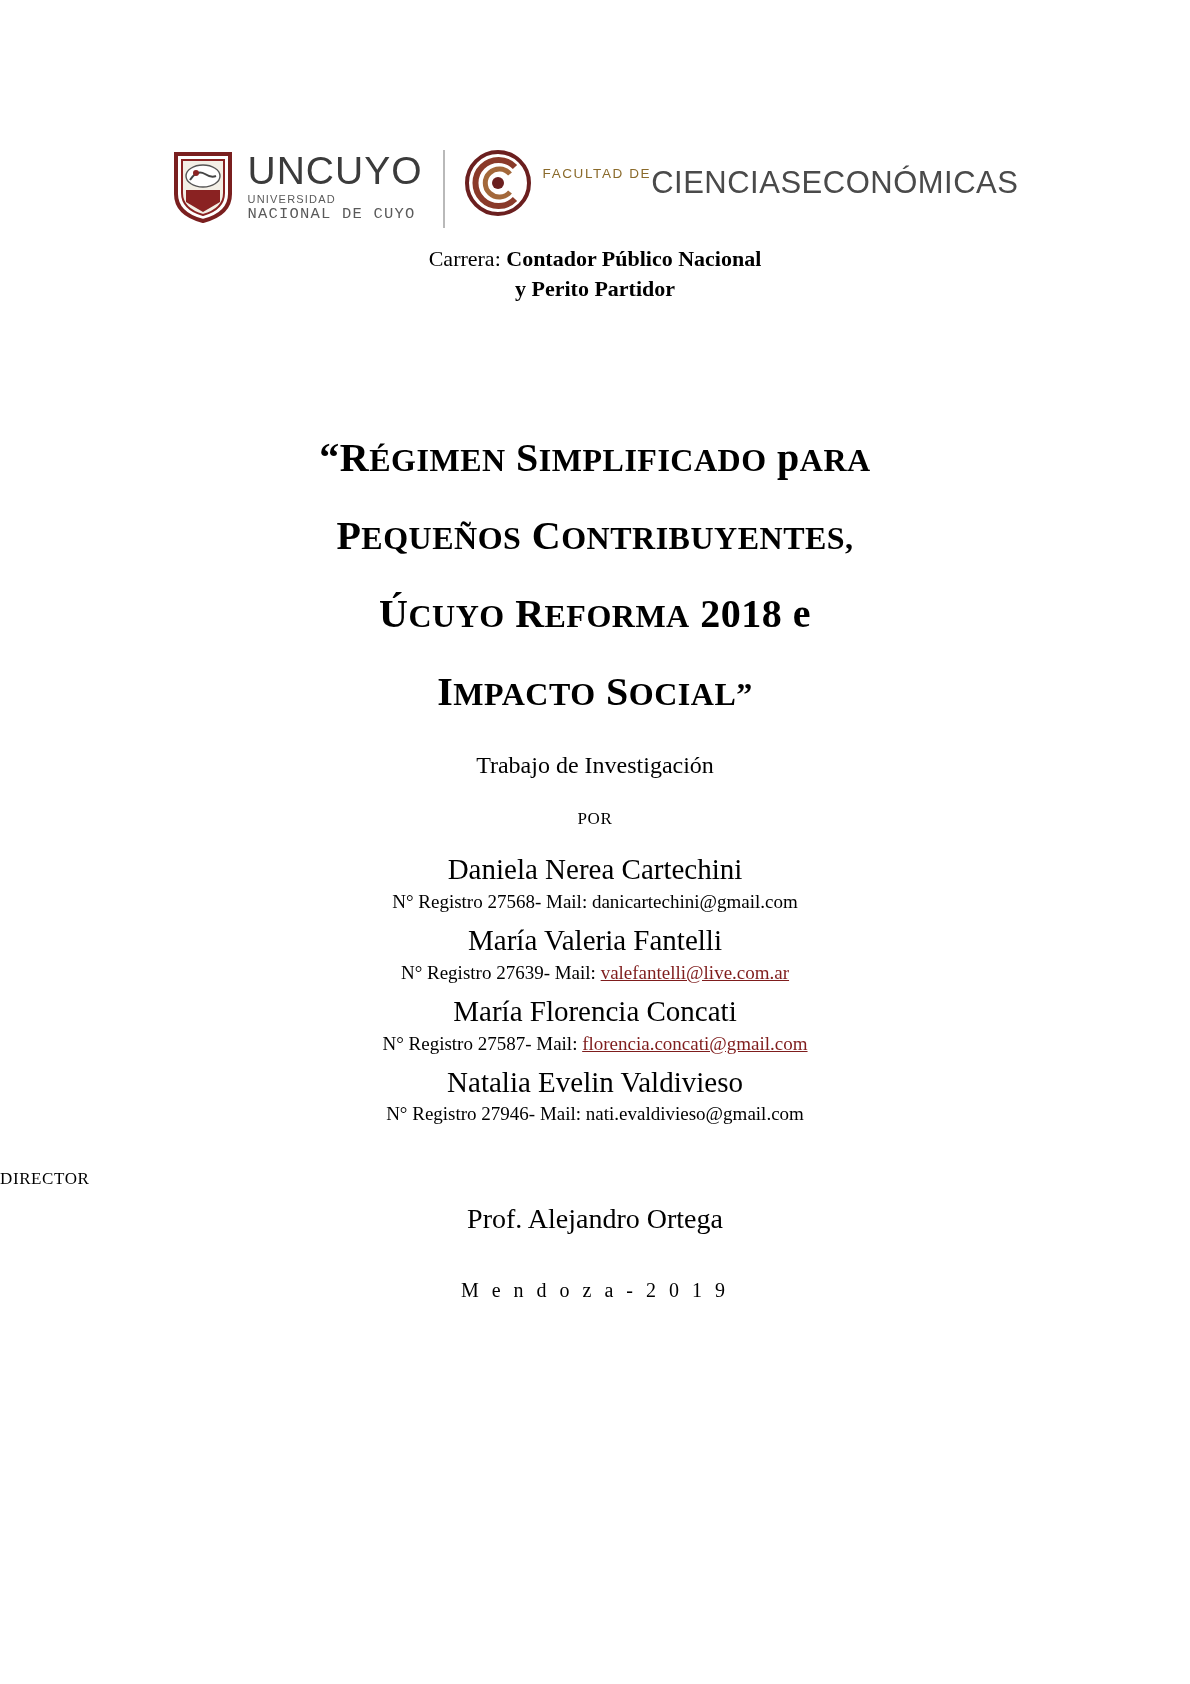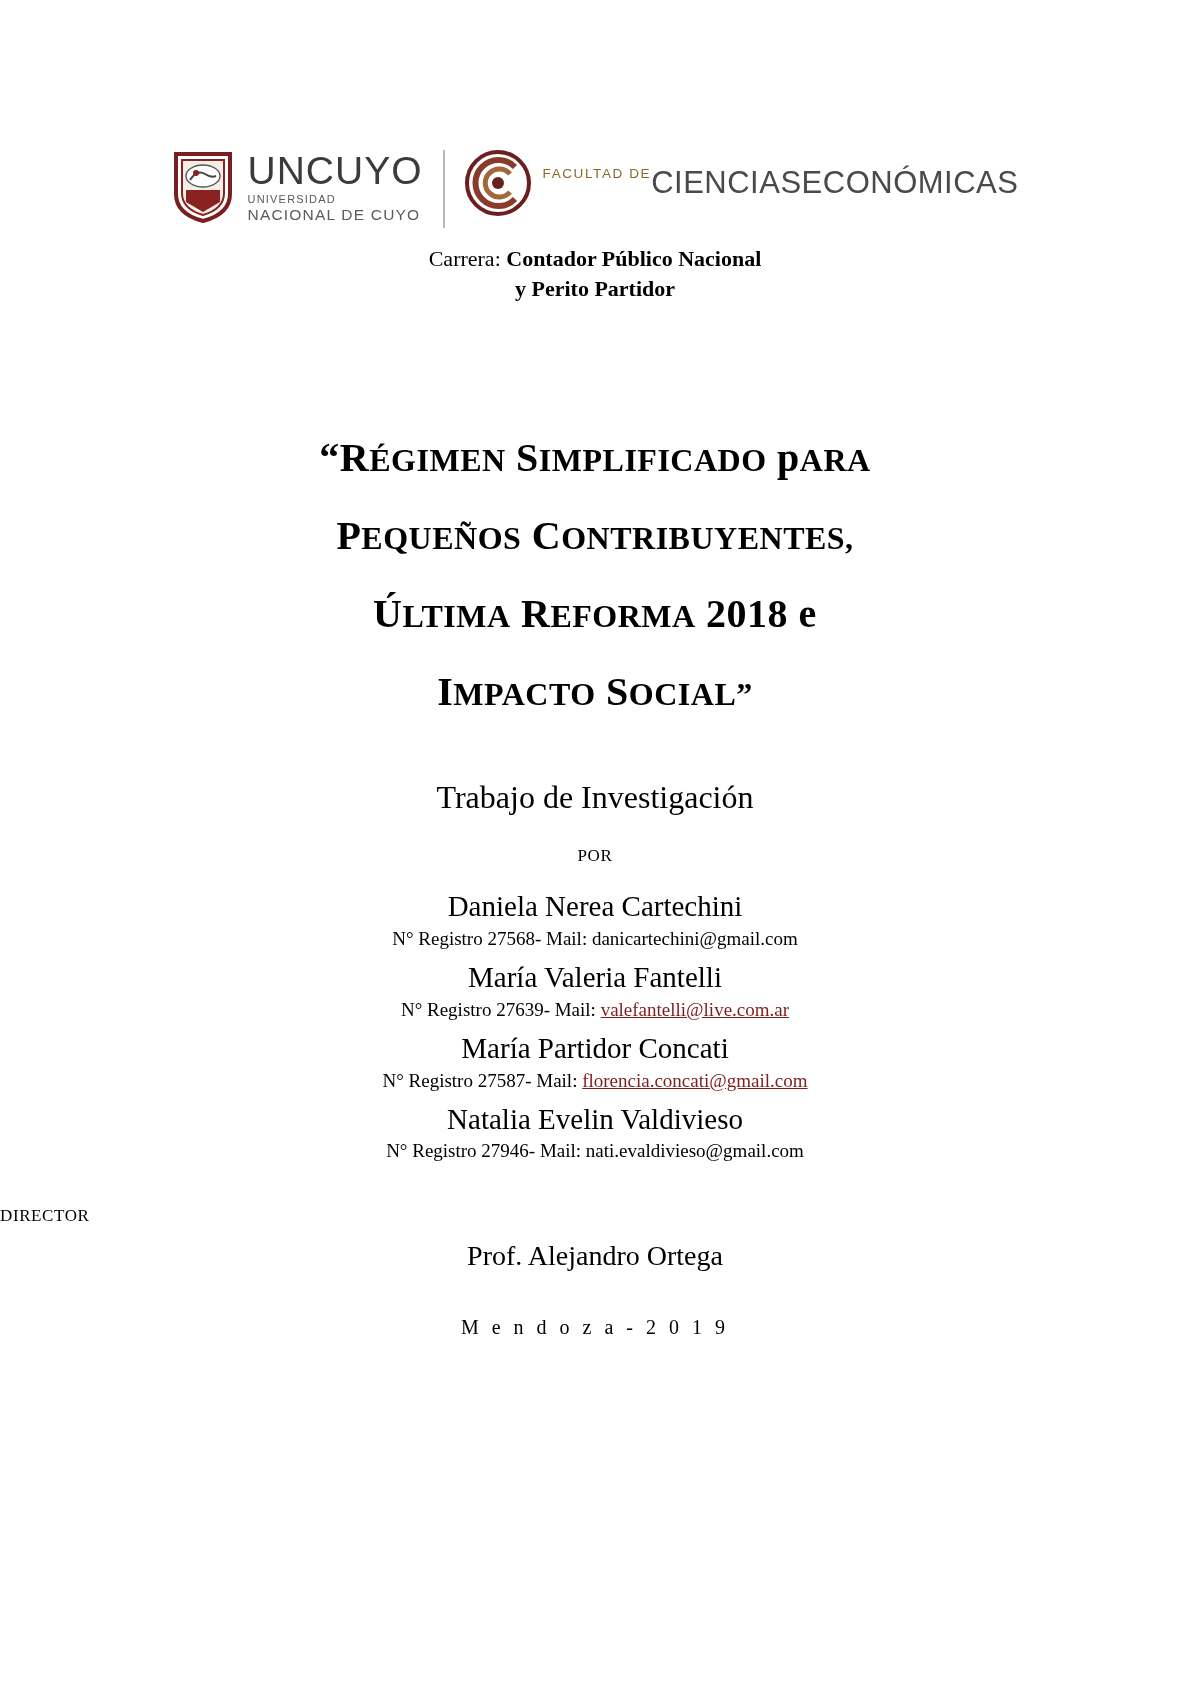--- a/index.html
+++ b/index.html
@@ -56,21 +56,21 @@
     font-weight: 400;
   }
   .uncuyo-sub {
     font-family: "Liberation Sans", sans-serif;
     font-size: 11px;
     letter-spacing: 1.2px;
     color: #5a5a5a;
     margin-top: 4px;
   }
   .uncuyo-sub2 {
-    font-family: Liberation Sans, sans-serif;
+    font-family: Liberation Mono, monospace;
     font-size: 15.5px;
     letter-spacing: 1.2px;
     color: #5a5a5a;
     margin-top: 2px;
   }
   .divider-vert {
     width: 2px;
     height: 78px;
     background: #b9b9b9;
     margin: 0 20px;
@@ -123,22 +123,22 @@
     font-size: 40px;
     line-height: 1.95;
     letter-spacing: 0.5px;
   }
   .title .ln { display: block; }
   .sc { font-size: 0.80em; }
 
   
   .trabajo {
     text-align: center;
-    margin-top: 48px;
-    font-size: 32px;
+    margin-top: 21px;
+    font-size: 24px;
   }
   .por {
     text-align: center;
     margin-top: 30px;
     font-size: 17px;
     letter-spacing: 0.6px;
   }
 
   .authors {
     margin-top: 22px;
@@ -227,39 +227,39 @@
     <div>
       <span class="lbl">Carrera:</span>
       <span class="val">Contador Público Nacional</span>
     </div>
     <div class="val">y Perito Partidor</div>
   </div>
 
   <div class="title">
     <span class="ln">“R<span class="sc">ÉGIMEN</span> S<span class="sc">IMPLIFICADO</span> p<span class="sc">ARA</span></span>
     <span class="ln">P<span class="sc">EQUEÑOS</span> C<span class="sc">ONTRIBUYENTES,</span></span>
-    <span class="ln">Ú<span class="sc">LTIMA</span> R<span class="sc">EFORMA</span> 2018 e<span class="sc"></span></span>
+    <span class="ln">Ú<span class="sc">CUYO</span> R<span class="sc">EFORMA</span> 2018 e<span class="sc"></span></span>
     <span class="ln">I<span class="sc">MPACTO</span> S<span class="sc">OCIAL”</span></span>
   </div>
 
   <div class="trabajo">Trabajo de Investigación</div>
   <div class="por">POR</div>
 
   <div class="authors">
     <div class="author-name">Daniela Nerea Cartechini</div>
     <div class="author-meta">
       <span>N° Registro 27568- Mail: </span><span>danicartechini@gmail.com</span>
     </div>
 
     <div class="author-name">María Valeria Fantelli</div>
     <div class="author-meta">
       <span>N° Registro 27639- Mail: </span><span class="link">valefantelli@live.com.ar</span>
     </div>
 
-    <div class="author-name">María Partidor Concati</div>
+    <div class="author-name">María Florencia Concati</div>
     <div class="author-meta">
       <span>N° Registro 27587- Mail: </span><span class="link">florencia.concati@gmail.com</span>
     </div>
 
     <div class="author-name">Natalia Evelin Valdivieso</div>
     <div class="author-meta">
       <span>N° Registro 27946- Mail: </span><span>nati.evaldivieso@gmail.com</span>
     </div>
   </div>
 

